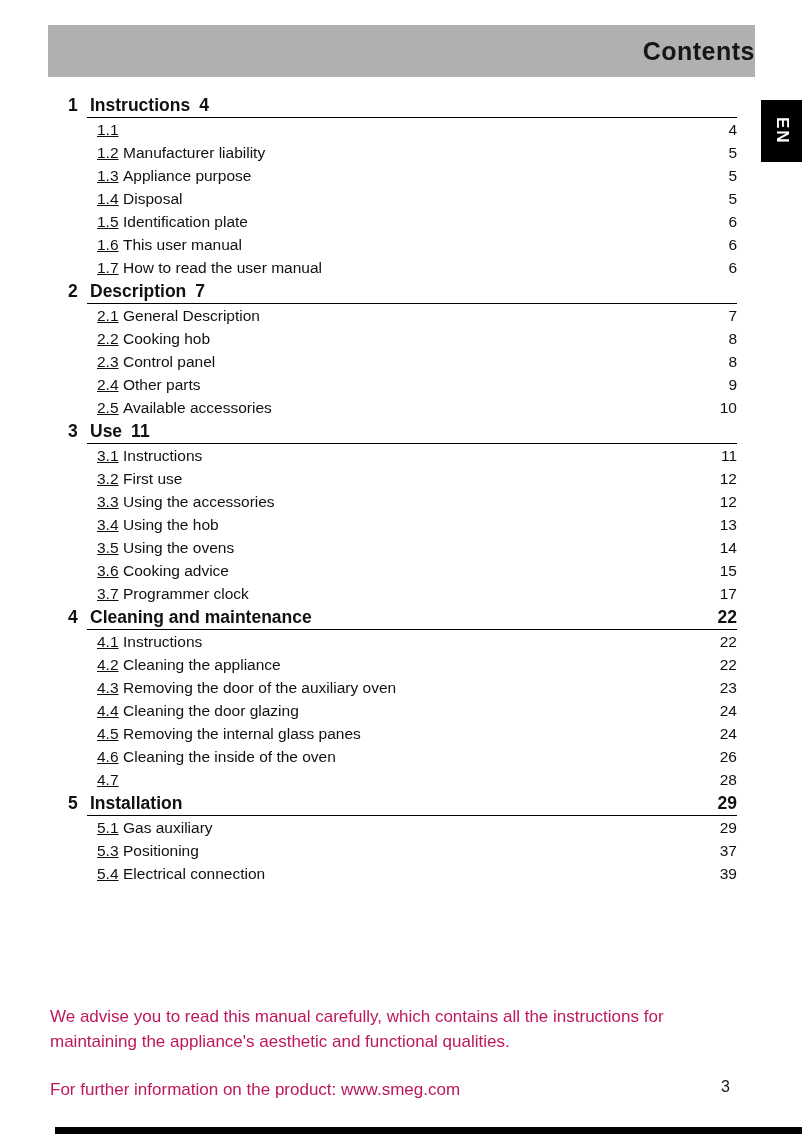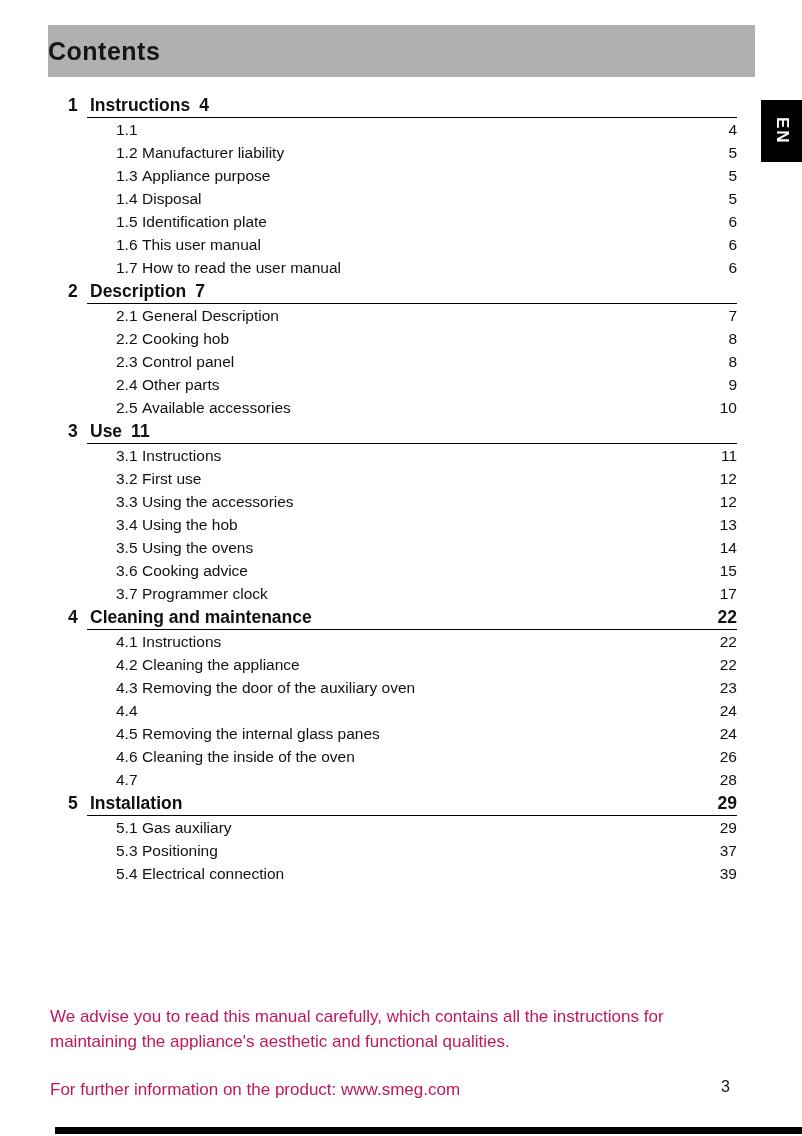--- a/index.html
+++ b/index.html
@@ -4,21 +4,21 @@
 <style>
   * { margin:0; padding:0; box-sizing:border-box; }
   html,body { background:#e9e9e9; }
   body { font-family:"Liberation Sans", sans-serif; }
   .page {
     position:relative; width:802px; height:1136px;
     background:#ffffff; color:#111; overflow:hidden; margin:0 auto;
   }
   .banner {
     position:absolute; left:48px; top:25px; width:707px; height:52px;
-    background:#b0b0b0; display:flex; align-items:center; justify-content:flex-start;
+    background:#b0b0b0; display:flex; align-items:center; justify-content:flex-end;
   }
   .banner-title { font-size:25px; font-weight:bold; color:#161616; letter-spacing:0.5px; }
   .lang-tab {
     position:absolute; right:0; top:100px; width:41px; height:62px;
     background:#000; display:flex; align-items:center; justify-content:center;
   }
   .lang-tab span {
     color:#fff; font-weight:bold; font-size:17px; letter-spacing:2px;
     writing-mode:vertical-rl;
   }
@@ -28,21 +28,21 @@
     font-size:17.5px; font-weight:bold;
   }
   .sec-num { width:22px; margin-left:3px; }
   .sec-page.inline { margin-left:9px; }
   .sec-header.page-right .sec-page { margin-left:auto; }
   .sec-rule { margin-left:22px; border-top:1.5px solid #000; height:0; }
   .toc-item {
     display:flex; align-items:baseline; height:23px; line-height:23px;
     font-size:15.5px;
   }
-  .item-num { margin-left:51px; width:26px; }
+  .item-num { margin-left:32px; width:26px;text-decoration:underline; }
   .item-page { margin-left:auto; }
   .footer-note {
     position:absolute; left:50px; top:1004px; width:655px;
     font-size:17px; line-height:25px; color:#be185d;
   }
   .footer-note p + p { margin-top:23px; }
   .page-num {
     position:absolute; right:72px; top:1078px; font-size:16px; color:#161616;
   }
   .bottom-bar {
@@ -191,20 +191,21 @@
         <span class="item-title">Cleaning the appliance</span>
         <span class="item-page">22</span>
       </div>
       <div class="toc-item">
         <span class="item-num">4.3</span>
         <span class="item-title">Removing the door of the auxiliary oven</span>
         <span class="item-page">23</span>
       </div>
       <div class="toc-item">
         <span class="item-num">4.4</span>
+        <span class="item-title">Cleaning the door glazing</span>
         <span class="item-page">24</span>
       </div>
       <div class="toc-item">
         <span class="item-num">4.5</span>
         <span class="item-title">Removing the internal glass panes</span>
         <span class="item-page">24</span>
       </div>
       <div class="toc-item">
         <span class="item-num">4.6</span>
         <span class="item-title">Cleaning the inside of the oven</span>

